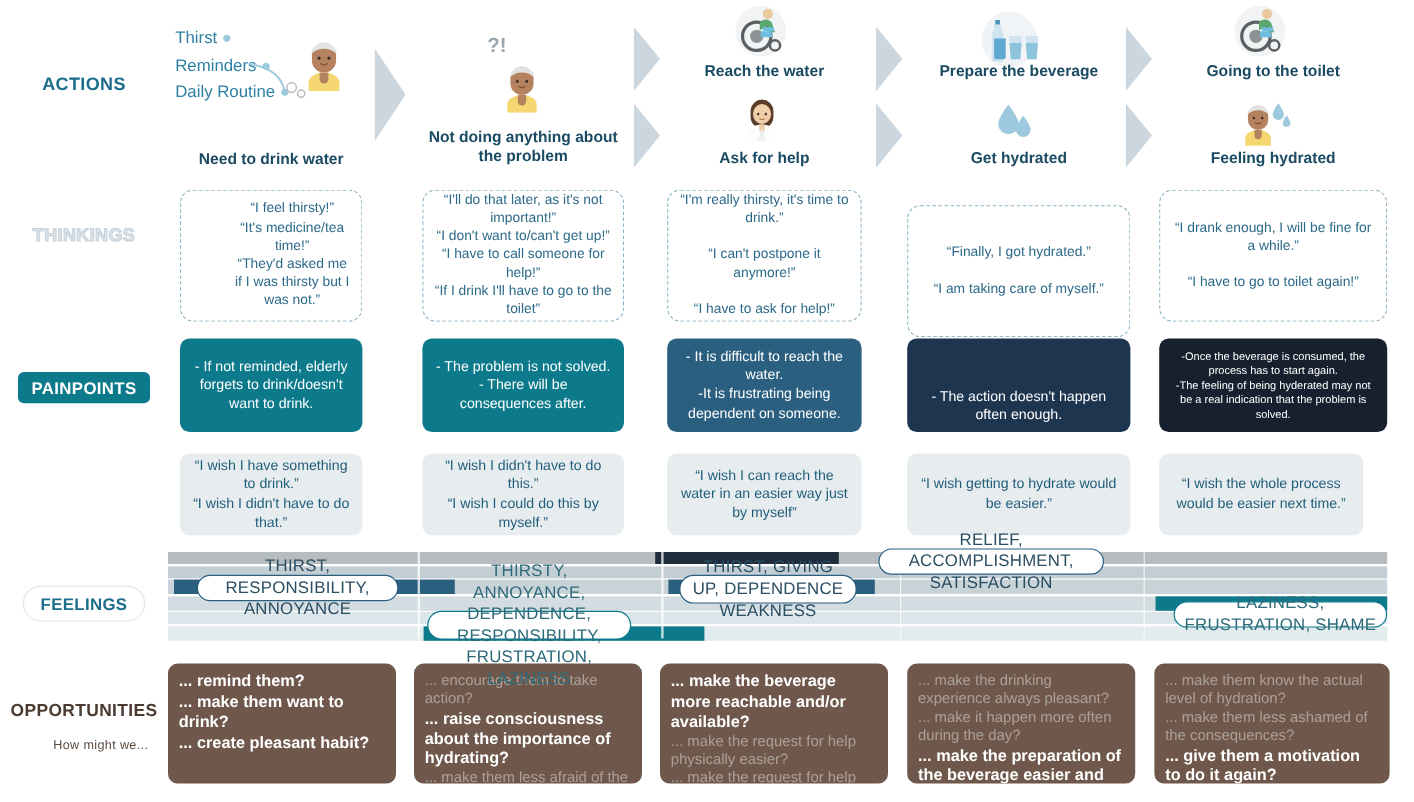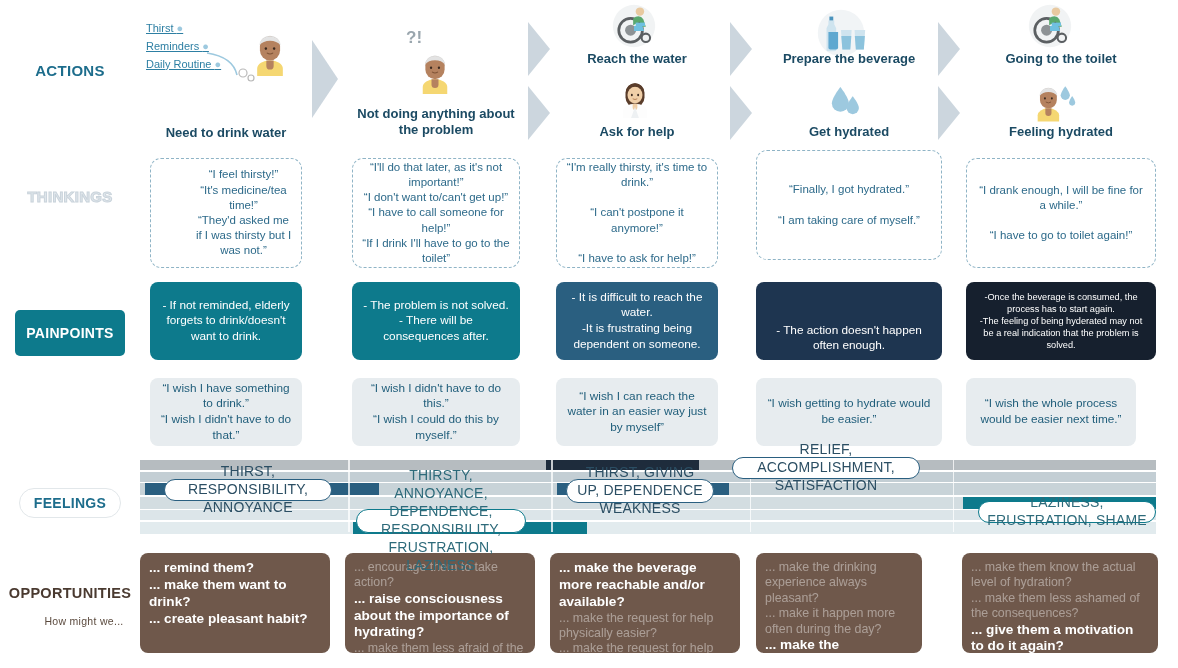--- a/index.html
+++ b/index.html
@@ -32,21 +32,21 @@
     -webkit-text-stroke: 1px #c9d3db;
     text-shadow: 0 0 0 #dfe6eb;
   }
   .lbl-painpoints {
     top: 310px; font-size: 14px; color: #ffffff;
   }
   .lbl-painpoints .chip {
     display: inline-block;
     background: #0d7a8c;
     border-radius: 5px;
-    padding: 15px 11px;
+    padding: 5px 11px;
   }
   .lbl-wishes { top: 403px; font-size: 14px; color: #1d6d8c; }
   .lbl-wishes .chip {
     display: inline-block;
     background: #e7ecef;
     border-radius: 5px;
     padding: 6px 14px;
   }
   .lbl-feelings { top: 488px; font-size: 14px; color: #1d6d8c; }
   .lbl-feelings .chip {
@@ -185,21 +185,21 @@
   </div>
   <div class="rowlabel lbl-feelings">
     <span class="chip">FEELINGS</span>
   </div>
   <div class="rowlabel lbl-opportunities">
     <span>OPPORTUNITIES</span>
     <span class="sub">How might we...</span>
   </div>
 
   <div id="actions-layer">
-      <div style="position: absolute; left: 146px; top: 20px; font-size: 11px; color: rgb(45, 127, 163); line-height: 1.62; text-align: left; text-decoration: underline;">
+      <div style="position: absolute; left: 146px; top: 20px; font-size: 14px; color: rgb(45, 127, 163); line-height: 1.62; text-align: left;">
         <div>Thirst <span style="color:#9dc9df">●</span></div>
         <div>Reminders <span style="color:#9dc9df">●</span></div>
         <div>Daily Routine <span style="color:#9dc9df">●</span></div>
       </div>
       <div style="position: absolute; left: 205px; top: 45px; width: 60px; height: 40px;"><svg width="60" height="40" viewBox="0 0 60 40">
      <path d="M2 8 q26 4 30 22" stroke="#9dc9df" stroke-width="1.6" fill="none"></path>
      <circle cx="38" cy="28" r="4" fill="none" stroke="#b9b9b9" stroke-width="1.2"></circle>
      <circle cx="46" cy="33" r="3" fill="none" stroke="#b9b9b9" stroke-width="1.2"></circle>
    </svg></div>
       <div class="icon-wrap" style="left: 248px; top: 32px; width: 44px;"><svg width="44" height="44" viewBox="0 0 48 48">
@@ -300,21 +300,21 @@
   <div id="think-layer">
       <div class="card think" style="left: 150px; top: 158px; width: 152px; height: 110px; padding-left: 44px;">
         <span>“I feel thirsty!”<br>“It's medicine/tea time!”<br>“They'd asked me if I was thirsty but I was not.”</span>
       </div>
       <div class="card think" style="left: 352px; top: 158px; width: 168px; height: 110px;">
         <span>“I'll do that later, as it's not important!”<br>“I don't want to/can't get up!”<br>“I have to call someone for help!”<br>“If I drink I'll have to go to the toilet”</span>
       </div>
       <div class="card think" style="left: 556px; top: 158px; width: 162px; height: 110px;">
         <span>“I'm really thirsty, it's time to drink.”<br><br>“I can't postpone it anymore!”<br><br>“I have to ask for help!”</span>
       </div>
-      <div class="card think" style="left: 756px; top: 150px; width: 186px; height: 110px;">
+      <div class="card think" style="left: 756px; top: 171px; width: 186px; height: 110px;">
         <span>“Finally, I got hydrated.”<br><br>“I am taking care of myself.”</span>
       </div>
       <div class="card think" style="left: 966px; top: 158px; width: 190px; height: 110px;">
         <span>“I drank enough, I will be fine for a while.”<br><br>“I have to go to toilet again!”</span>
       </div>
     </div>
 
   <div id="pain-layer">
       <div class="card pain" style="left: 150px; top: 282px; width: 152px; height: 78px; background: rgb(13, 122, 140); font-size: 11.8px;">
         <span>- If not reminded, elderly forgets to drink/doesn't want to drink.</span>
@@ -383,21 +383,21 @@
       <div class="opp" style="position: absolute; left: 345px; top: 553px; width: 190px; height: 100px;">
         <div class="dim">... encourage them to take action?</div>
         <div class="hot">... raise consciousness about the importance of hydrating?</div>
         <div class="dim">... make them less afraid of the consequences?</div>
       </div>
       <div class="opp" style="position: absolute; left: 550px; top: 553px; width: 190px; height: 100px;">
         <div class="hot">... make the beverage more reachable and/or available?</div>
         <div class="dim">... make the request for help physically easier?</div>
         <div class="dim">... make the request for help less shameful?</div>
       </div>
-      <div class="opp" style="position: absolute; left: 756px; top: 553px; width: 166px; height: 100px;">
+      <div class="opp" style="position: absolute; left: 756px; top: 553px; width: 190px; height: 100px;">
         <div class="dim">... make the drinking experience always pleasant?</div>
         <div class="dim">... make it happen more often during the day?</div>
         <div class="hot">... make the preparation of the beverage easier and quicker?</div>
       </div>
       <div class="opp" style="position: absolute; left: 962px; top: 553px; width: 196px; height: 100px;">
         <div class="dim">... make them know the actual level of hydration?</div>
         <div class="dim">... make them less ashamed of the consequences?</div>
         <div class="hot">... give them a motivation to do it again?</div>
       </div>
     </div>

